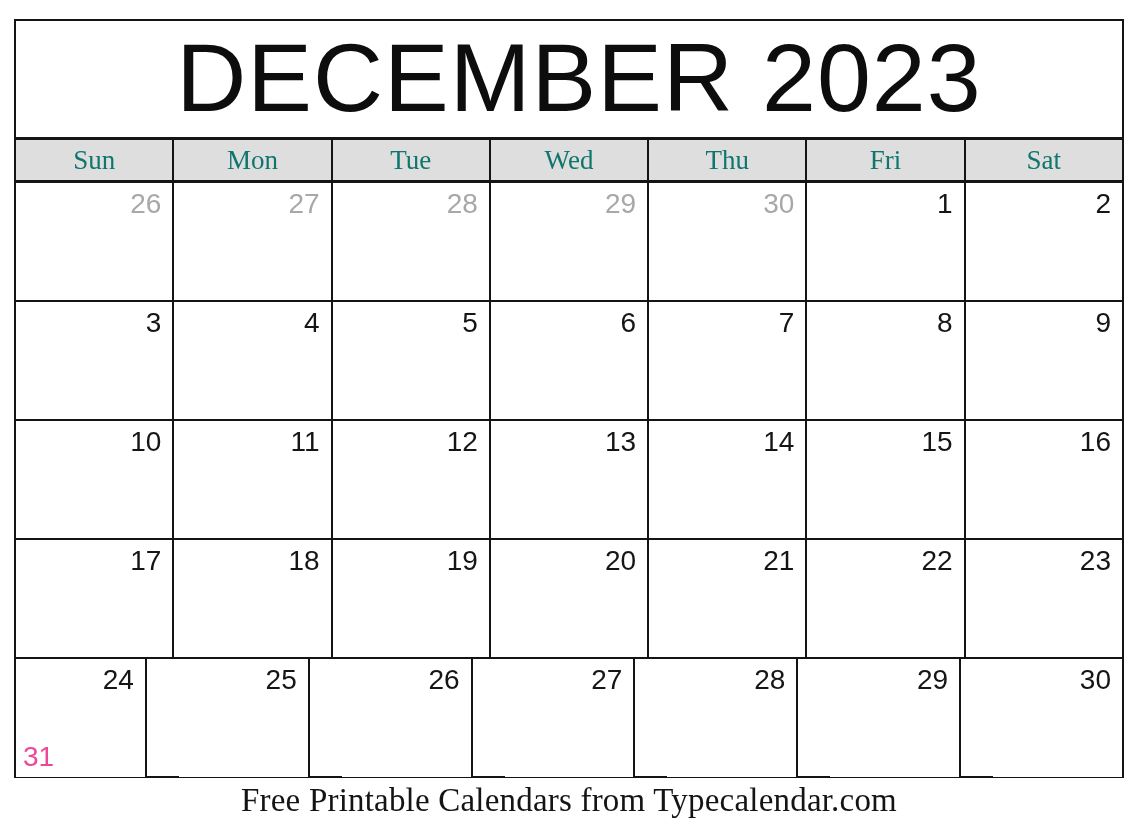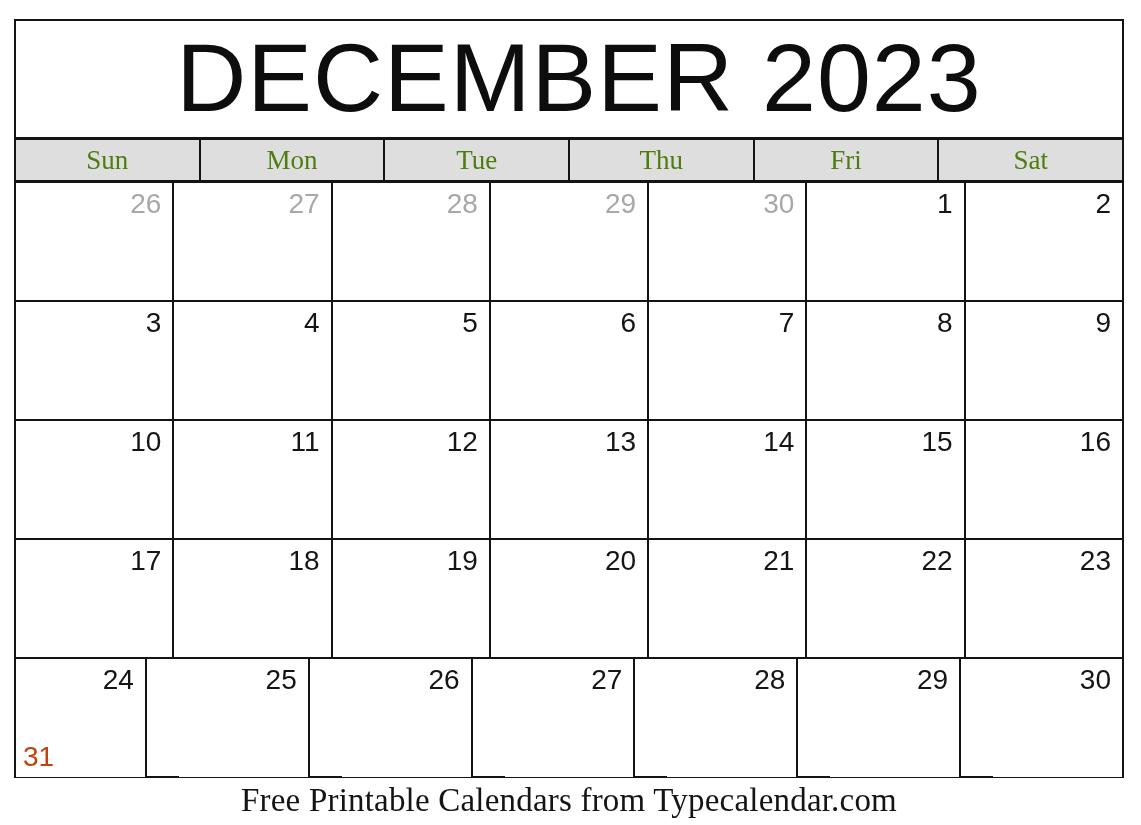--- a/index.html
+++ b/index.html
@@ -74,21 +74,21 @@
     justify-content: center;
     border-right: 2px solid #141414;
     box-sizing: border-box;
     background: #dedede;
   }
   .weekday-cell:last-child { border-right: none; justify-content: center; }
   .weekday-label {
     font-family: "Liberation Serif", serif;
     font-size: 27px;
     font-weight: 400;
-    color: #4d7c0f;
+    color: #0f766e;
     line-height: 1;
   }
 
   
   .weeks-grid {
     width: 100%;
   }
   .week-row {
     display: flex;
     width: 100%;
@@ -123,21 +123,21 @@
   .day-number.outside {
     color: #a8a8a8;
   }
 
   
   .day-number.overflow-day {
     top: auto;
     right: auto;
     bottom: 5px;
     left: 7px;
-    color: #c2410c;
+    color: #ec4899;
   }
 
   
   .footer {
     position: absolute;
     left: 0;
     top: 782px;
     width: 1138px;
     text-align: center;
   }
@@ -165,20 +165,23 @@
         <div class="weekday-cell">
           <span class="weekday-label">Sun</span>
         </div>
         <div class="weekday-cell">
           <span class="weekday-label">Mon</span>
         </div>
         <div class="weekday-cell">
           <span class="weekday-label">Tue</span>
         </div>
         <div class="weekday-cell">
+          <span class="weekday-label">Wed</span>
+        </div>
+        <div class="weekday-cell">
           <span class="weekday-label">Thu</span>
         </div>
         <div class="weekday-cell">
           <span class="weekday-label">Fri</span>
         </div>
         <div class="weekday-cell">
           <span class="weekday-label">Sat</span>
         </div>
       </div>
 

